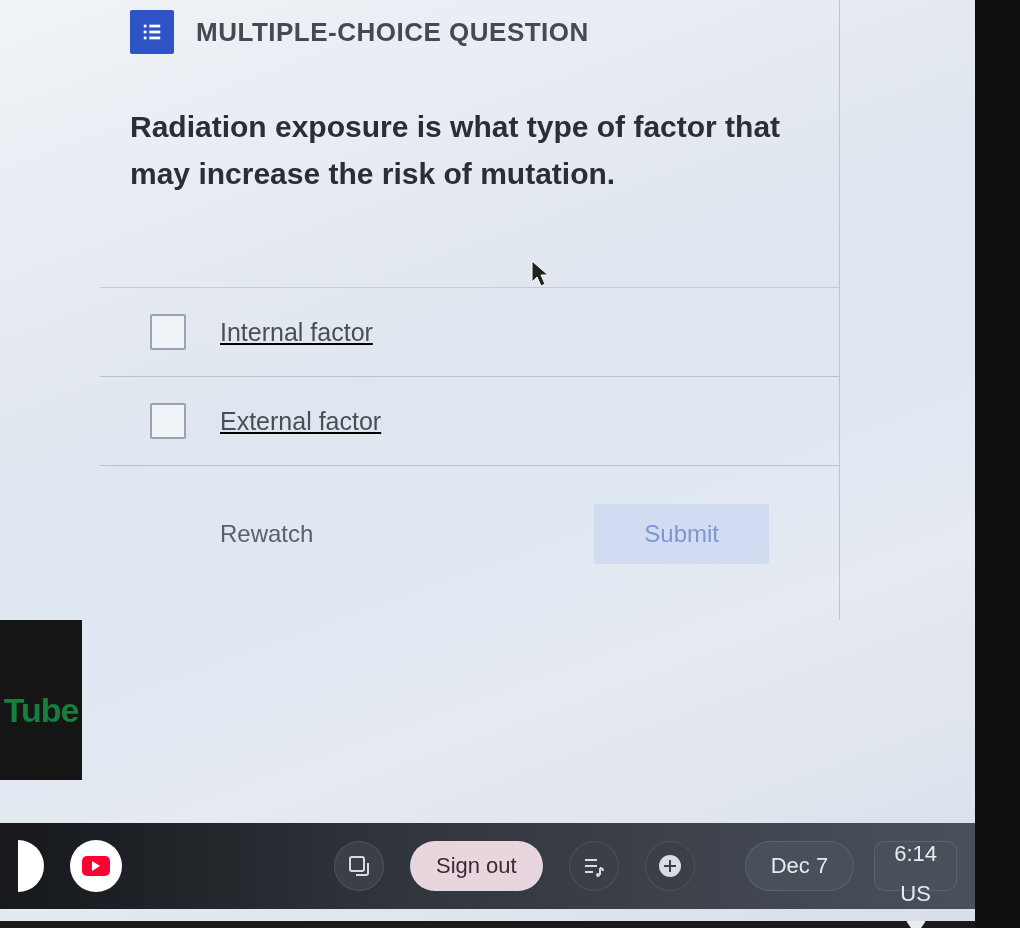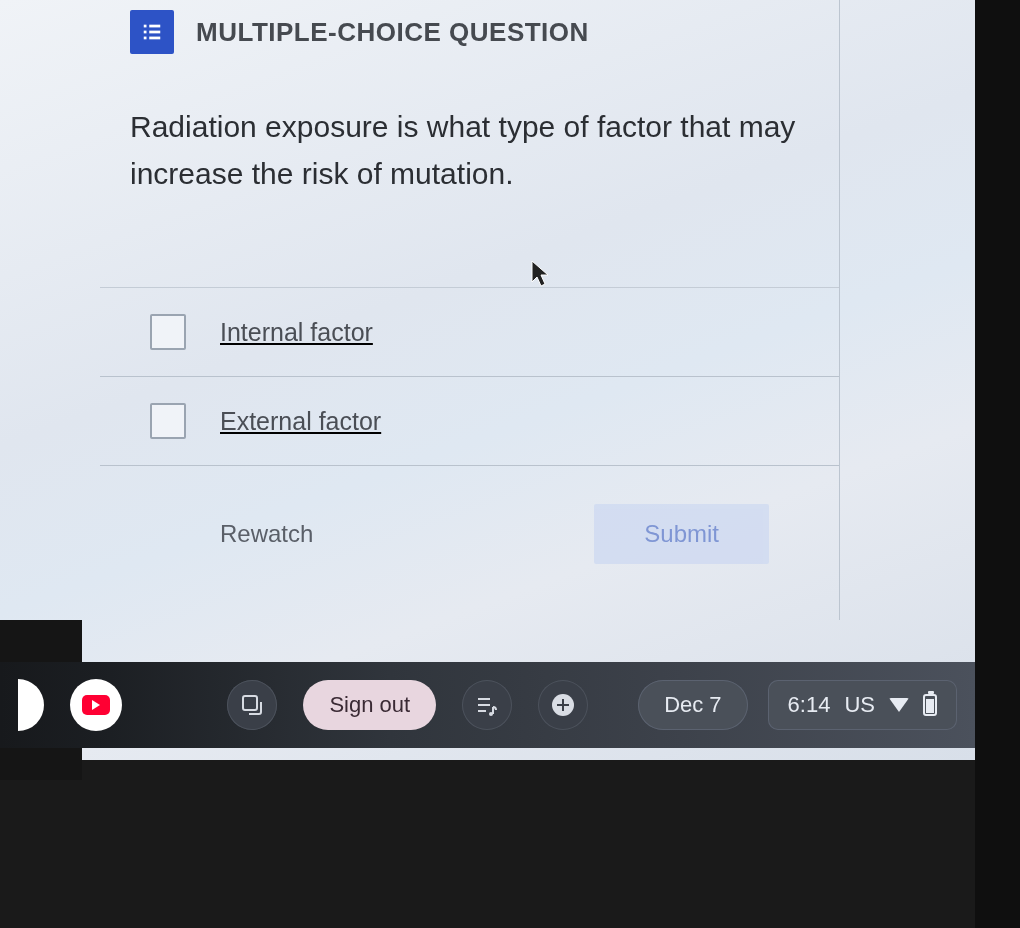--- a/index.html
+++ b/index.html
@@ -1,20 +1,20 @@
 <!DOCTYPE html>
 <html><head>
   <meta charset="utf-8">
   <style>
     * { margin:0; padding:0; box-sizing:border-box; font-family: Arial, Helvetica, sans-serif; }
     html,body { width:1020px; height:928px; overflow:hidden; }
     body { background:#1a1a1a; position:relative; }
 
     .viewport {
-      position:absolute; left:0; top:0; width:975px; height:760px;
+      position:absolute; left:0; top:0; width:975px; height:921px;
       background:linear-gradient(160deg,#f0f3f7 0%, #e0e6ef 40%, #dfe8f2 55%, #e6eaf1 70%, #d8dfe9 100%);
     }
     .right-bezel { position:absolute; right:0; top:0; width:45px; height:928px; background:#0f0f0f; }
 
     .card {
       position:absolute; left:100px; top:0; width:740px; height:620px;
       background:transparent;
       border-right:1px solid #bcc5d0;
     }
 
@@ -25,21 +25,21 @@
       width:44px; height:44px; background:#2d53c6; display:flex; align-items:center; justify-content:center;
       border-radius:2px;
     }
     .mcq-icon svg{ width:22px; height:22px; fill:#fff; }
     .mcq-title{
       font-size:26px; font-weight:700; letter-spacing:0.5px; color:#464a50;
     }
 
     .question{
       padding:20px 30px 0 30px;
-      font-size:30px; font-weight:400; color:#2b2e33; line-height:1.55;
+      font-size:30px; font-weight:700; color:#2b2e33; line-height:1.55;
     }
 
     .cursor{
       position:absolute; left:430px; top:260px; width:22px; height:28px;
     }
 
     .options{ margin-top:90px;text-decoration:underline; }
     .option{
       display:flex; align-items:center; gap:34px; padding:26px 30px 26px 50px;
       border-bottom:1px solid #b9c2cd; cursor:pointer;
@@ -97,21 +97,21 @@
 
     .pill{
       height:50px; padding:0 26px; border-radius:28px; display:flex; align-items:center; justify-content:center;
       font-size:22px;
     }
     .pill-light{ background:#e8d6df; color:#3a2a34; }
     .pill-dark{ background:#4a5059; color:#e7ebf2; box-shadow:inset 0 0 0 1px #5b6270; }
 
     .status-box{
       height:50px; padding:0 20px; border-radius:10px; background:#4a5059; color:#e7ebf2;
-      display:flex; align-items:center; gap:14px; font-size:22px; box-shadow:inset 0 0 0 1px #5b6270;
+      display:flex; align-items:center; gap:14px; font-size:22px; box-shadow:inset 0 0 0 1px #5b6270;flex-direction:column;
     }
     .wifi-ico{ width:0; height:0; border-left:10px solid transparent; border-right:10px solid transparent; border-top:14px solid #e7ebf2; border-radius:2px; }
     .batt-ico{ width:14px; height:22px; border:2px solid #e7ebf2; border-radius:3px; position:relative; }
     .batt-ico::before{ content:""; position:absolute; top:-5px; left:3px; width:6px; height:3px; background:#e7ebf2; border-radius:1px;}
     .batt-ico::after{ content:""; position:absolute; bottom:1px; left:1px; right:1px; height:14px; background:#e7ebf2; }
 
     .plus-circle{ width:22px; height:22px; border-radius:50%; background:#d9dde4; position:relative; }
     .plus-circle::before,.plus-circle::after{ content:""; position:absolute; background:#3a3f48; }
     .plus-circle::before{ left:10px; top:5px; width:2px; height:12px; }
     .plus-circle::after{ top:10px; left:5px; height:2px; width:12px; }

